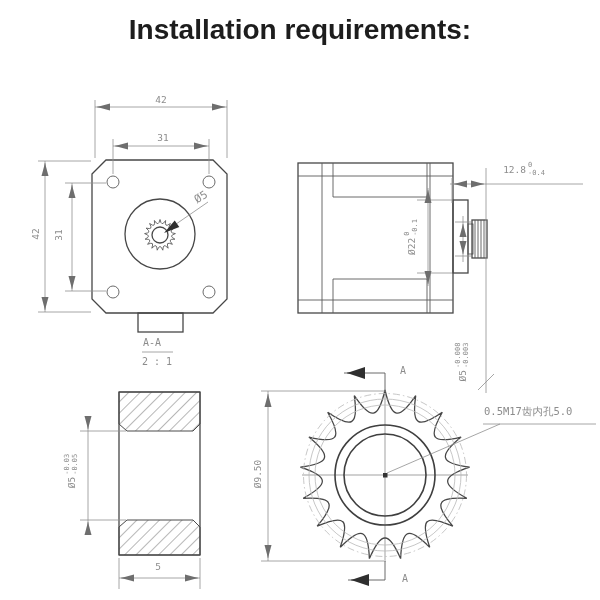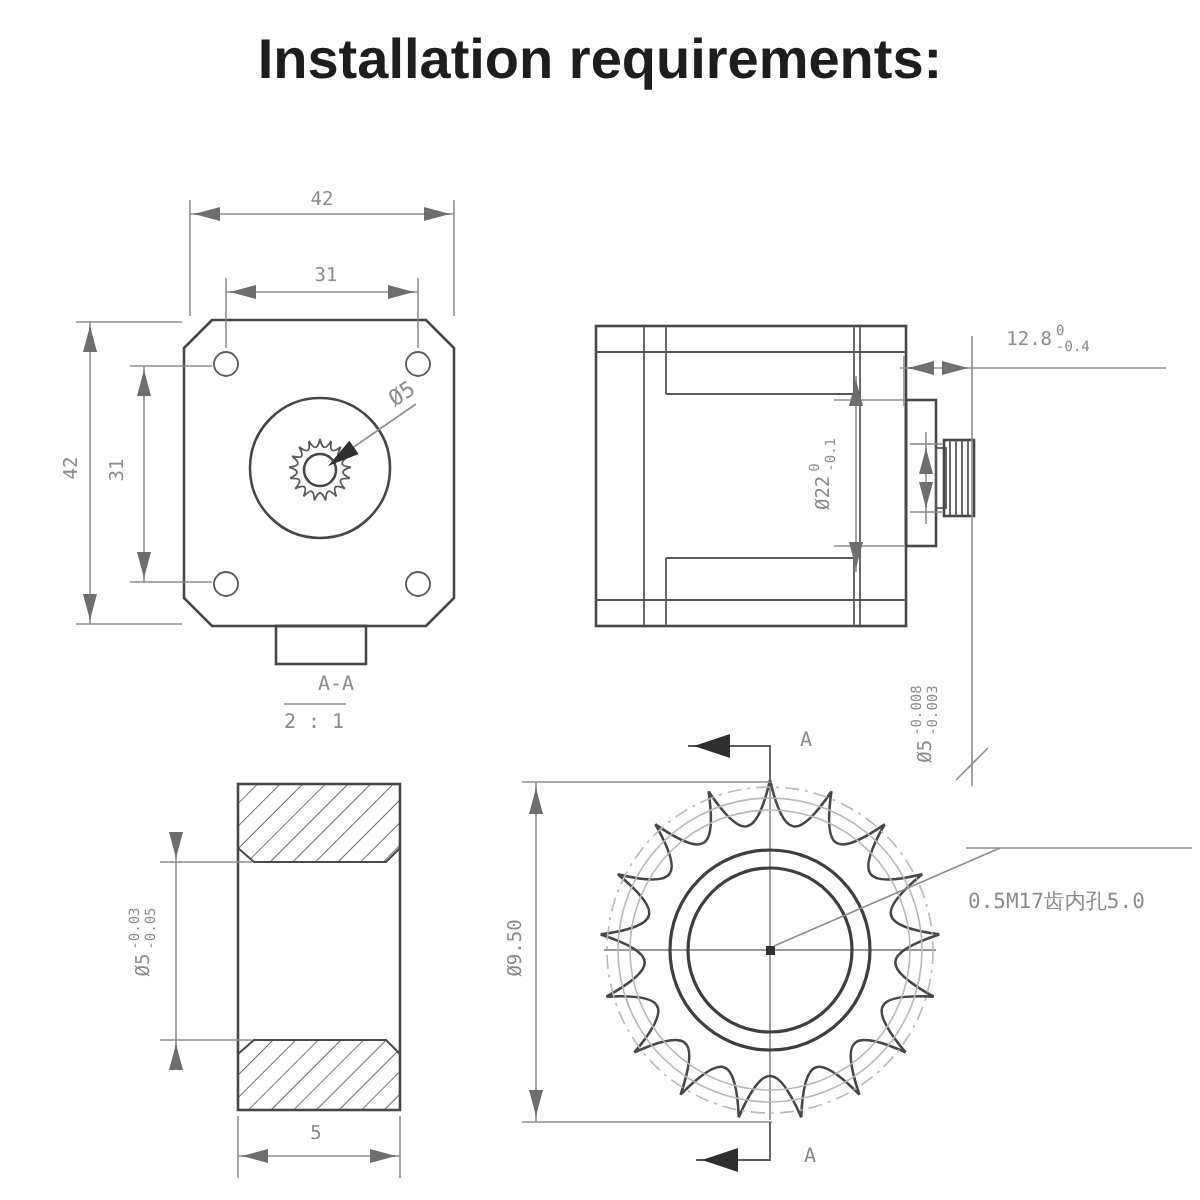--- a/index.html
+++ b/index.html
@@ -217,29 +217,29 @@
     </span>
   </div>
   <div class="dim v" style="left:463px;top:362px;">
     <span>Ø5</span>
     <span class="tol">
       <span>-0.008</span>
       <span>-0.003</span>
     </span>
   </div>
 
-  <div class="lbl" style="left:168px;top:343px;font-size:10px;">A-A</div>
+  <div class="lbl" style="left:152px;top:343px;font-size:10px;">A-A</div>
   <div class="lbl" style="left:157px;top:362px;font-size:10px;">2 : 1</div>
   <div class="dim v" style="left:72px;top:471px;">
     <span>Ø5</span>
     <span class="tol">
       <span>-0.03</span>
       <span>-0.05</span>
     </span>
   </div>
   <div class="lbl" style="left:158px;top:567px;">5</div>
 
   <div class="lbl v" style="left:258px;top:474px;">Ø9.50</div>
-  <div class="note" style="left:484px;top:406px;margin-top:40px;">0.5M17齿内孔5.0</div>
+  <div class="note" style="left:484px;top:406px;">0.5M17齿内孔5.0</div>
   <div class="lbl" style="left:403px;top:371px;font-size:10px;">A</div>
   <div class="lbl" style="left:405px;top:579px;font-size:10px;">A</div>
 
 </div>
 
 </body></html>

